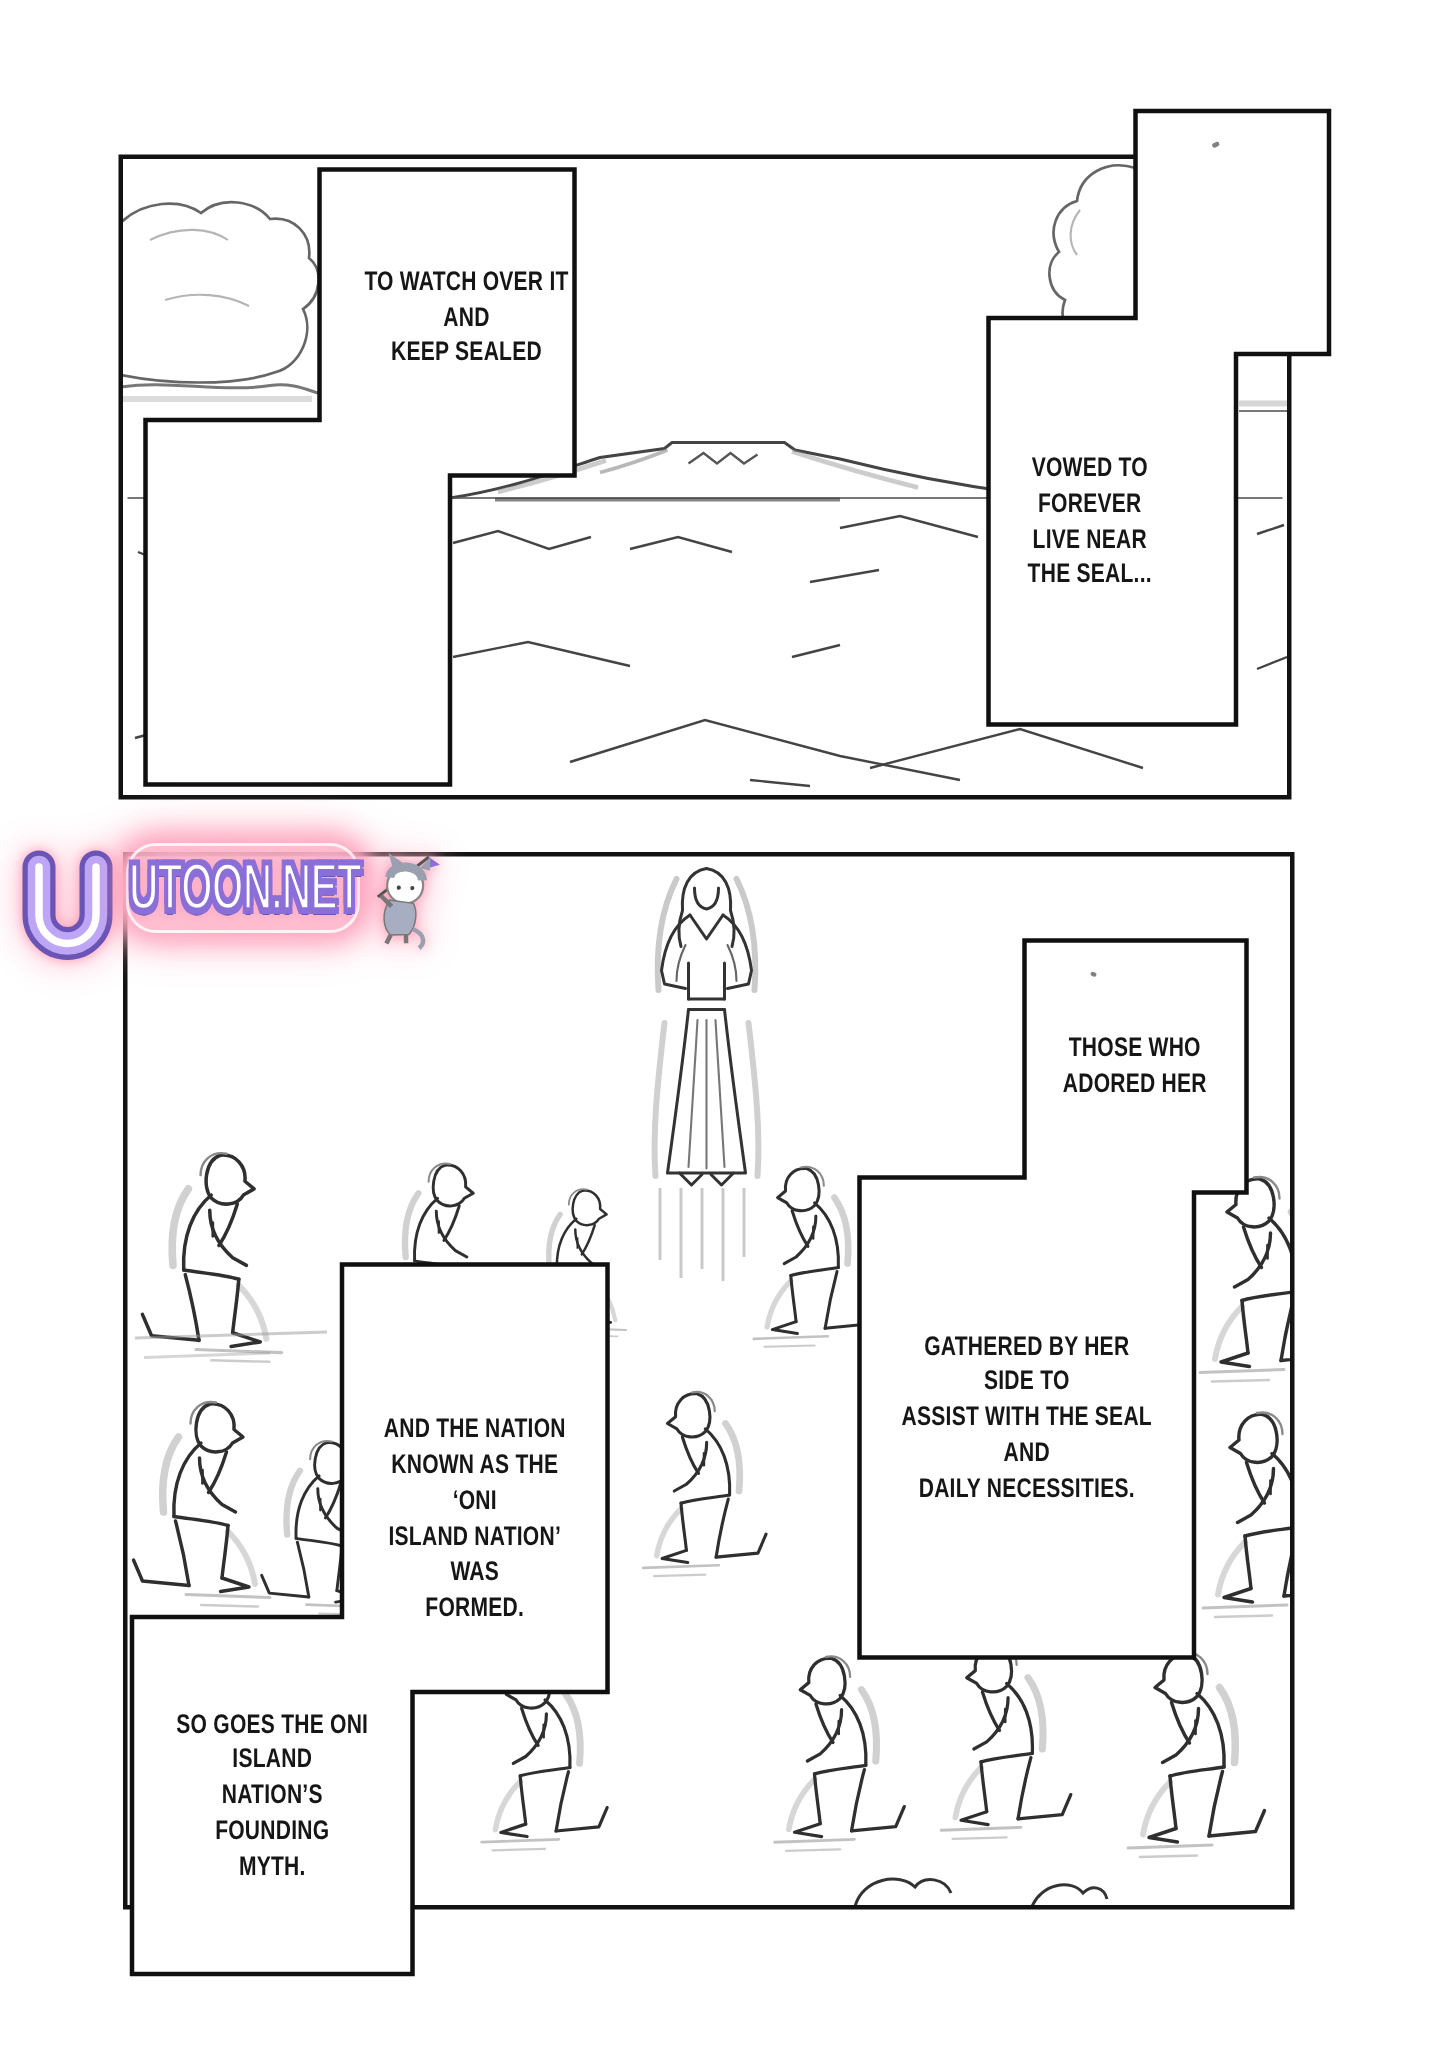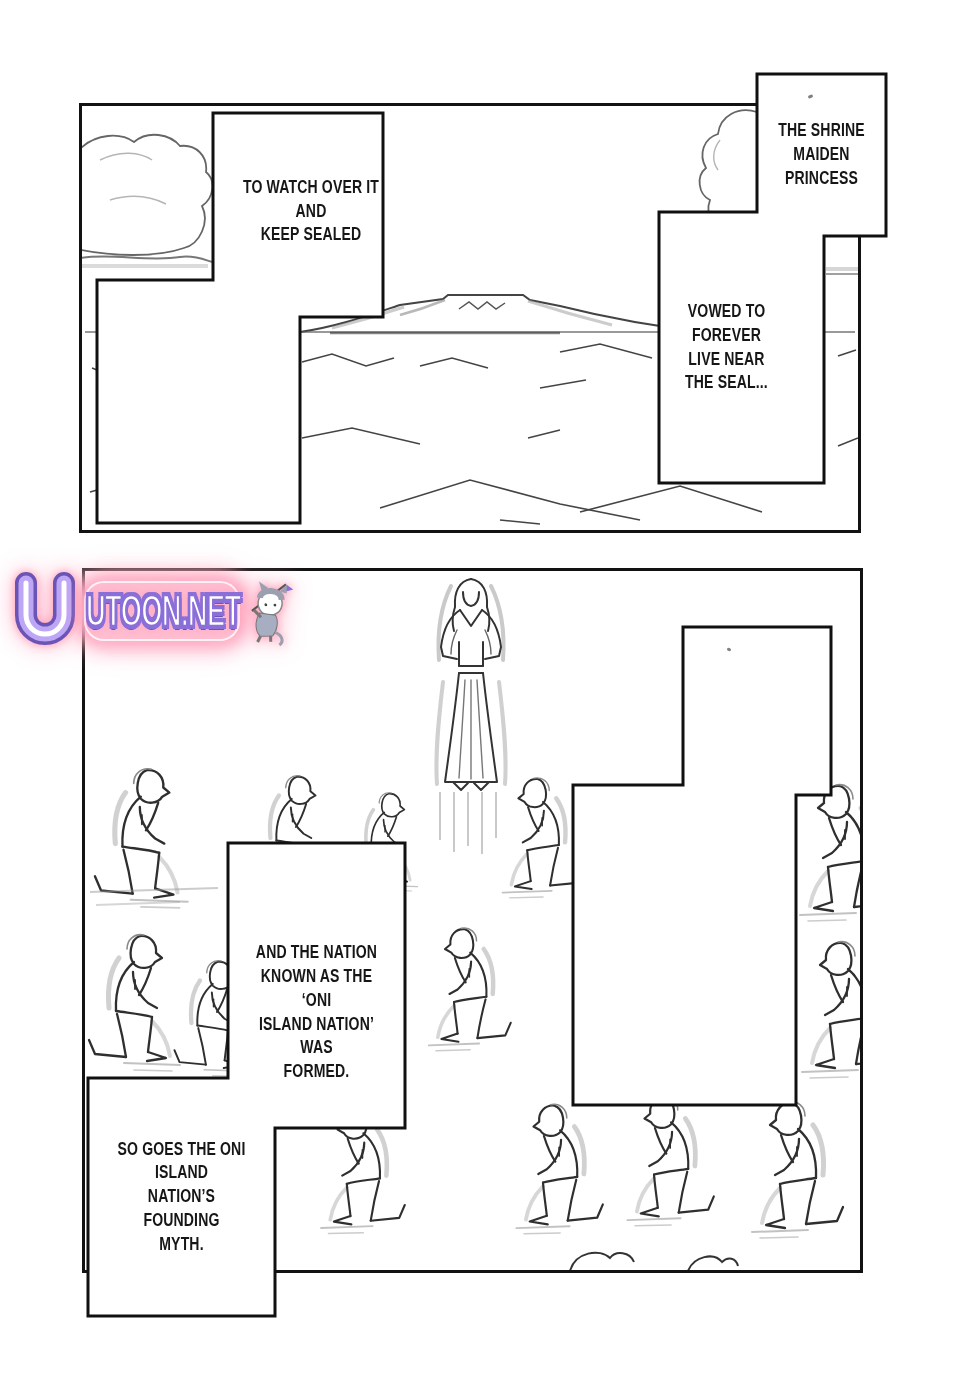--- a/index.html
+++ b/index.html
@@ -19,21 +19,21 @@
   #cap-vowed   {left:659px;top:212px;width:135px;height:271px;}
   #cap-those   {left:683px;top:627px;width:148px;height:168px;}
   #cap-gathered{left:573px;top:785px;width:223px;height:320px;}
   #cap-nation  {left:228px;top:843px;width:177px;height:339px;}
   #cap-sogoes  {left:88px; top:1078px;width:187px;height:238px;}
   
   .speck{position:absolute;background:#555;border-radius:2px;opacity:.75;}
   #speck-1{left:808px;top:95px;width:5px;height:3px;transform:rotate(-25deg);}
   #speck-2{left:727px;top:648px;width:4px;height:3px;transform:rotate(20deg);}
   
-  .watermark{position:absolute;left:6px;top:564px;height:94px;display:flex;align-items:center;
+  .watermark{position:absolute;left:6px;top:564px;height:94px;display:flex;align-items:flex-start;
              filter:drop-shadow(0 0 4px #ff9db6) drop-shadow(0 0 12px #ffc2d4);}
   .wm-text{position:relative;width:152px;height:56px;margin-left:2px;border-radius:18px;
            background:rgba(255,185,205,.30);
            box-shadow:0 0 0 2px rgba(255,255,255,.85), 0 0 16px 8px rgba(255,155,185,.5);
            display:flex;align-items:center;}
   .wm-text span{display:block;white-space:nowrap;font-weight:bold;font-size:44px;
            letter-spacing:-1px;color:#fff;transform:scaleX(0.62);transform-origin:left center;
            -webkit-text-stroke:2.5px #8b6fd8;
            text-shadow:3px 3px 0 #8b6fd8,-3px 3px 0 #8b6fd8,3px -3px 0 #8b6fd8,-3px -3px 0 #8b6fd8,
                        0 4px 0 #6a54b5,0 0 10px #ffaec9,0 0 22px #ffc7da;}
@@ -181,28 +181,32 @@
     <polygon points="213,113 383,113 383,317 300,317 300,523 97,523 97,280 213,280" fill="#fff" stroke="#101010" stroke-width="3"></polygon>
     <polygon points="757,74 886,74 886,236 824,236 824,483 659,483 659,212 757,212" fill="#fff" stroke="#101010" stroke-width="3"></polygon>
     <polygon points="683,627 831,627 831,795 796,795 796,1105 573,1105 573,785 683,785" fill="#fff" stroke="#101010" stroke-width="3"></polygon>
     <polygon points="228,843 405,843 405,1128 275,1128 275,1316 88,1316 88,1078 228,1078" fill="#fff" stroke="#101010" stroke-width="3"></polygon>
   </svg>
 
   <div class="caption" id="cap-towatch">
     <span>TO WATCH OVER IT AND
 KEEP SEALED</span>
   </div>
-  <div class="caption" id="cap-shrine">
-    <span>THE SHRINE
-MAIDEN
-PRINCESS</span>
-  </div>
   <div class="caption" id="cap-vowed">
     <span>VOWED TO FOREVER
 LIVE NEAR THE SEAL...</span>
+  </div>
+  <div class="caption" id="cap-those">
+    <span>THOSE WHO
+ADORED HER</span>
+  </div>
+  <div class="caption" id="cap-gathered">
+    <span>GATHERED BY HER SIDE TO
+ASSIST WITH THE SEAL AND
+DAILY NECESSITIES.</span>
   </div>
   <div class="caption" id="cap-nation">
     <span>AND THE NATION
 KNOWN AS THE ‘ONI
 ISLAND NATION’ WAS
 FORMED.</span>
   </div>
   <div class="caption" id="cap-sogoes">
     <span>SO GOES THE ONI ISLAND
 NATION’S FOUNDING

